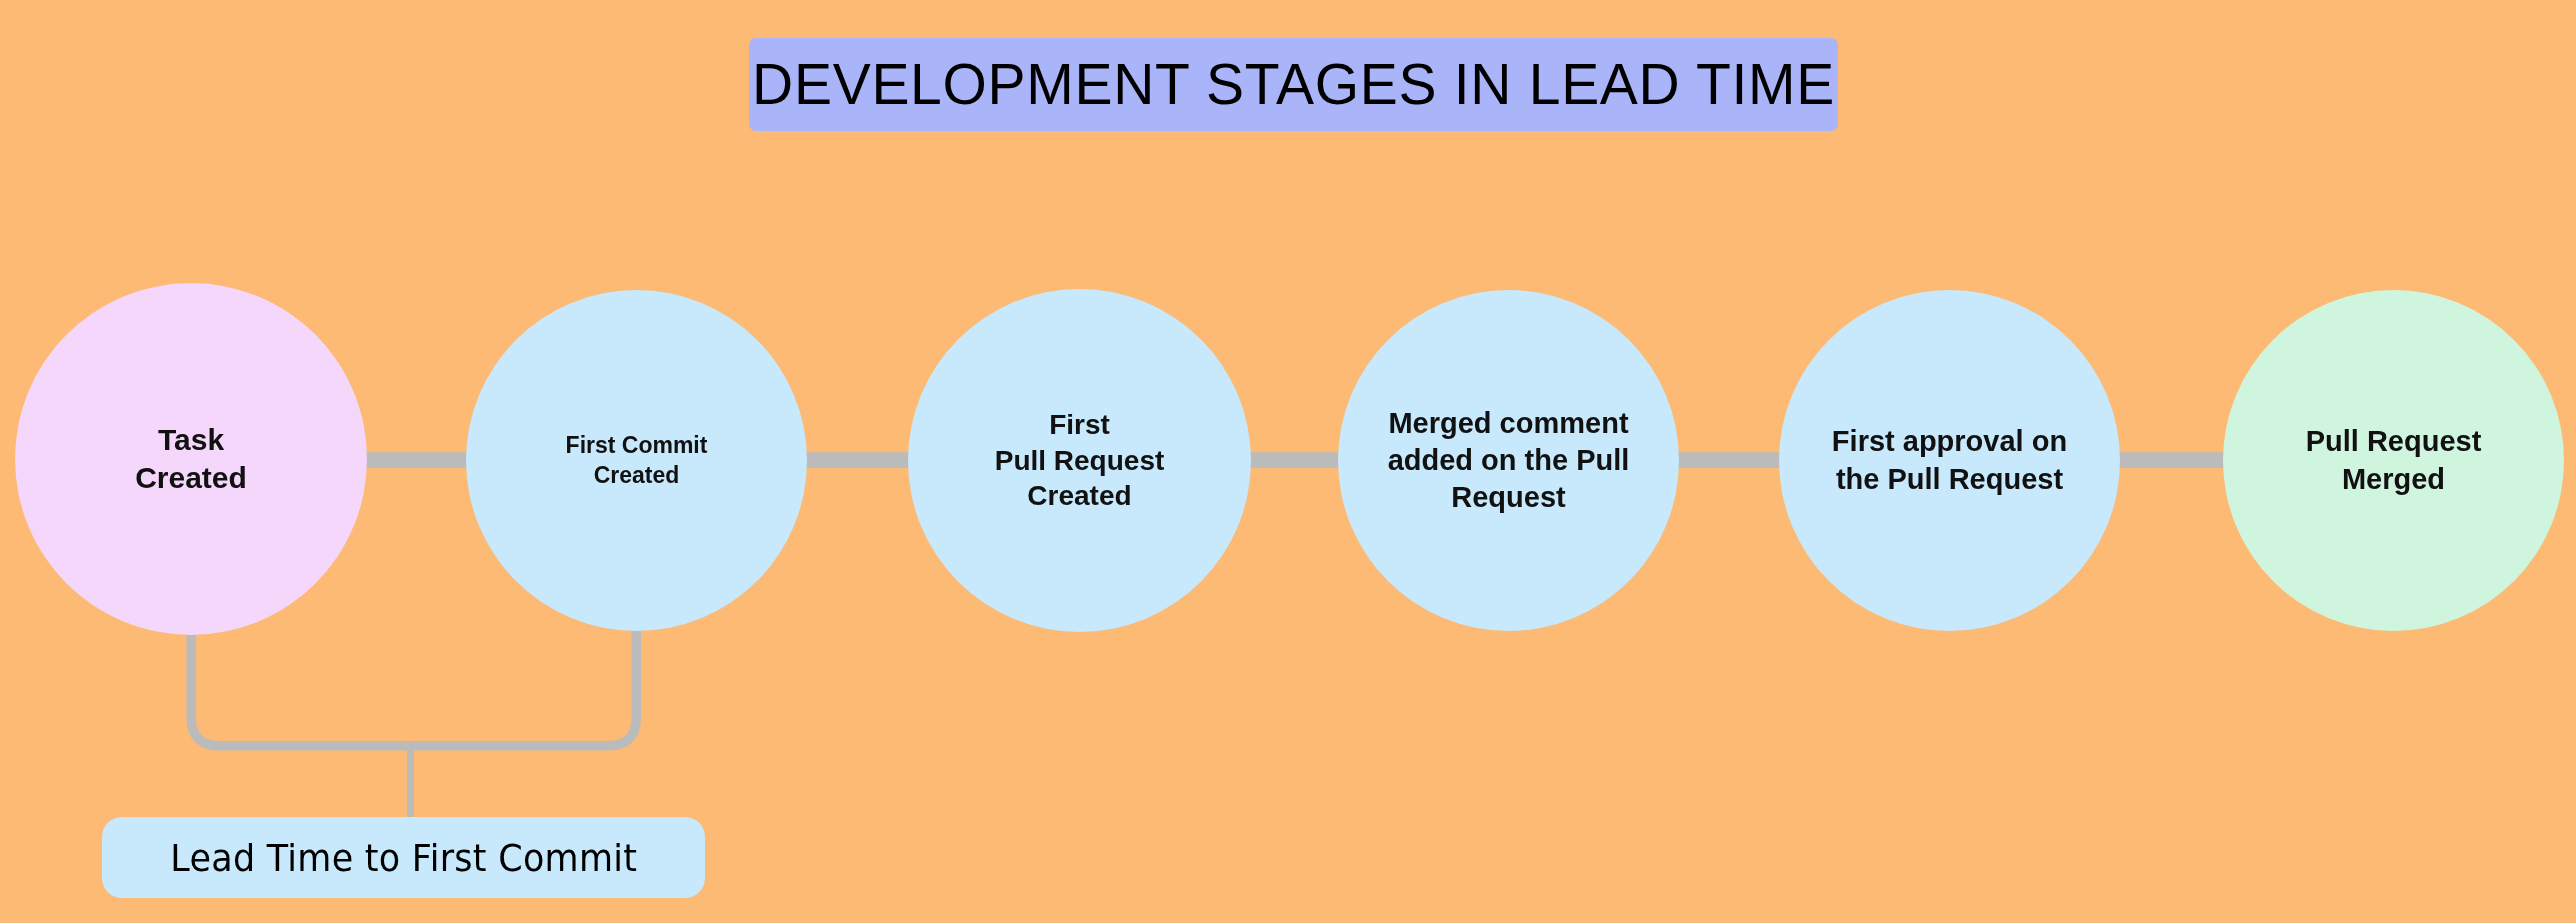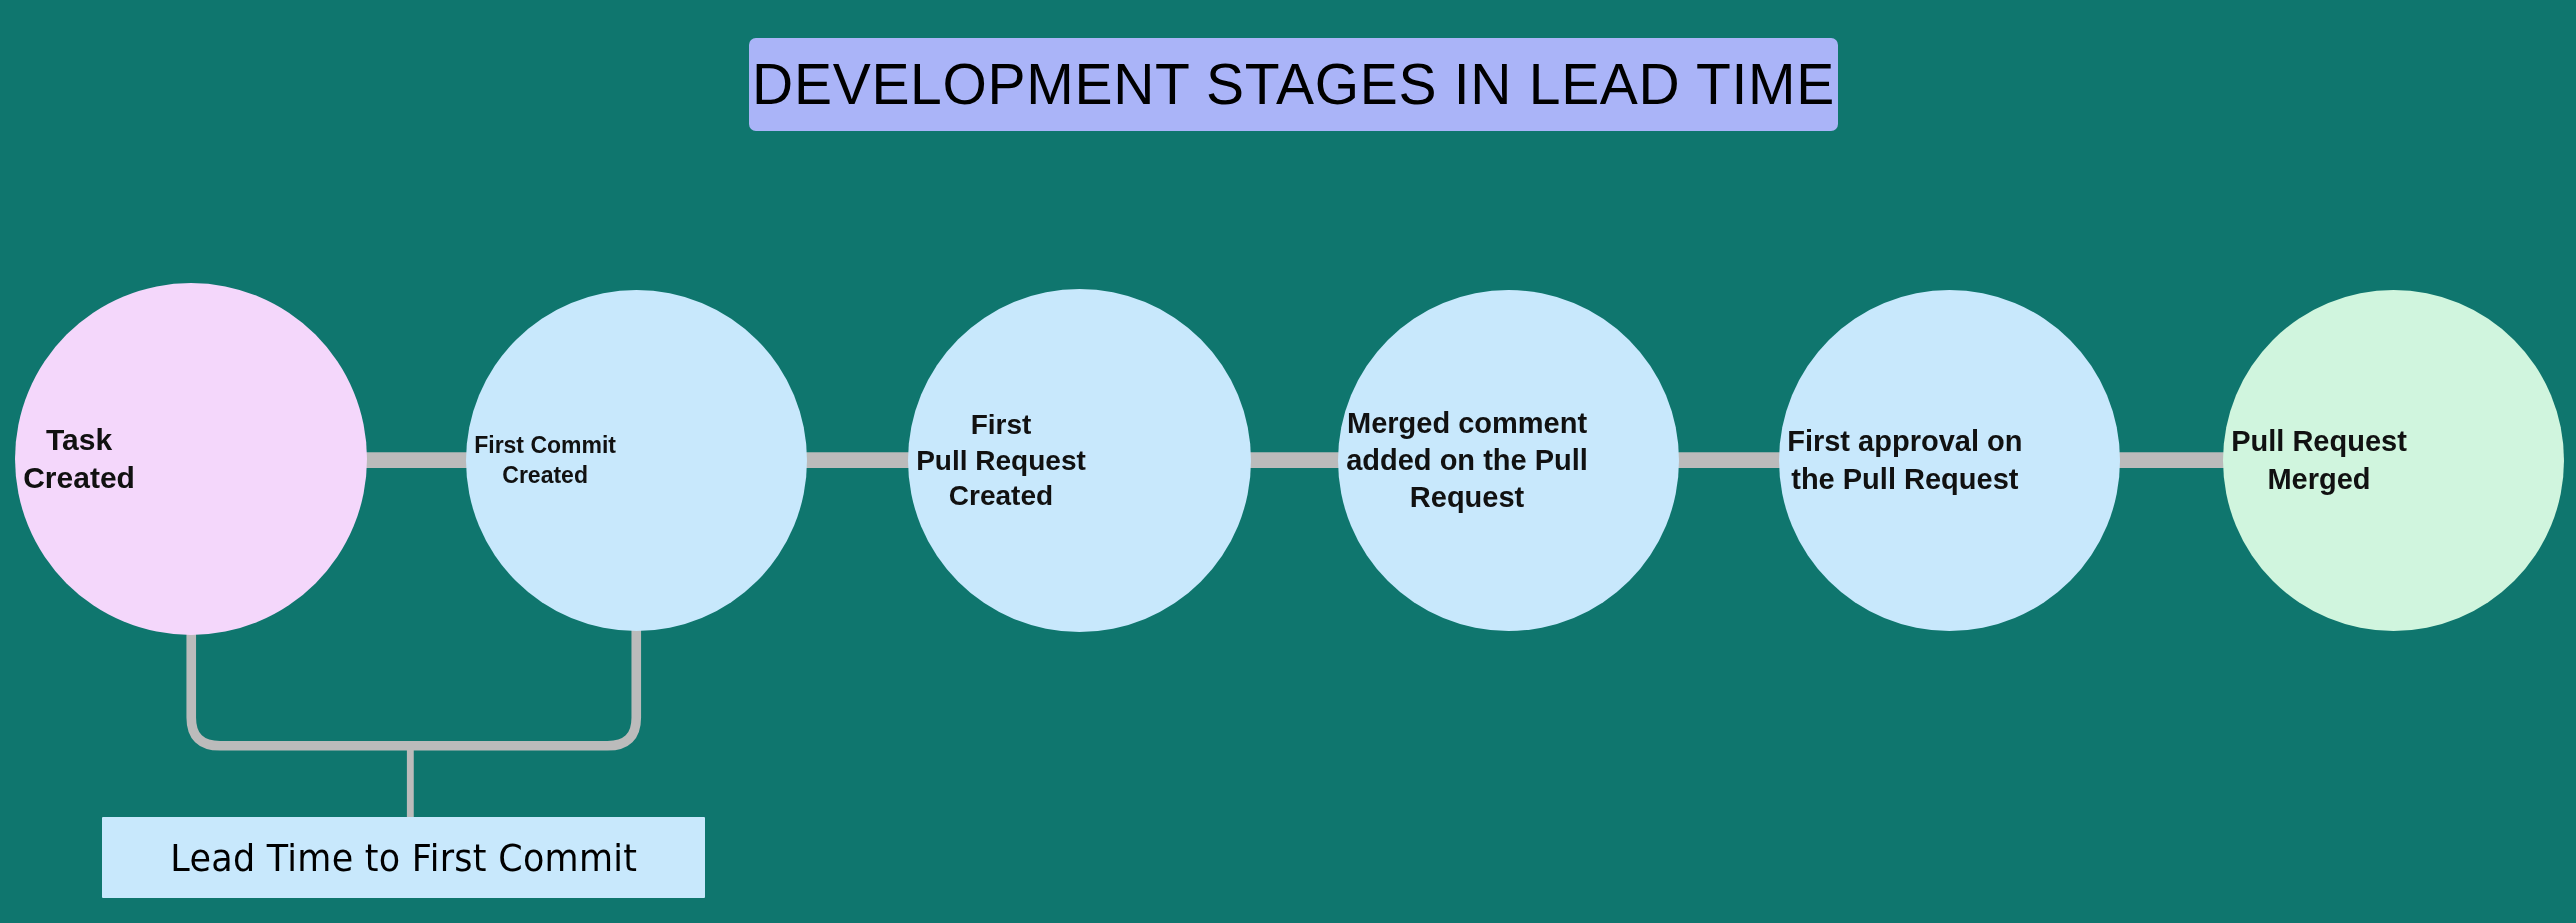--- a/index.html
+++ b/index.html
@@ -9,21 +9,21 @@
     background: #ffffff;
   }
   body {
     font-family: "Liberation Sans", sans-serif;
     -webkit-font-smoothing: antialiased;
   }
   #canvas {
     position: relative;
     width: 2576px;
     height: 923px;
-    background: #0f766e;
+    background: #fdba74;
     overflow: hidden;
   }
 
   
   #title-banner {
     position: absolute;
     left: 749px;
     top: 38px;
     width: 1089px;
     height: 93px;
@@ -53,20 +53,21 @@
     height: 923px;
     pointer-events: none;
   }
 
   
   .stage-node {
     position: absolute;
     border-radius: 50%;
     display: flex;
     align-items: center;
+    justify-content: center;
     text-align: center;
     box-sizing: border-box;
   }
   .stage-label {
     font-family: "Liberation Sans", sans-serif;
     font-weight: bold;
     color: #111111;
     line-height: 1.28;
     padding: 0 8.2px;
     white-space: pre-line;
@@ -87,21 +88,21 @@
   #node-5 .stage-label { font-size: 29px; }
 
   
   #leadtime-label {
     position: absolute;
     left: 102px;
     top: 817px;
     width: 603px;
     height: 81px;
     background: #c8e8fc;
-    border-radius: 1px;
+    border-radius: 20px;
     display: flex;
     align-items: center;
     justify-content: center;
     box-sizing: border-box;
   }
   #leadtime-text {
     font-family: "DejaVu Sans", sans-serif;
     font-size: 38px;
     font-weight: 400;
     color: #000000;

